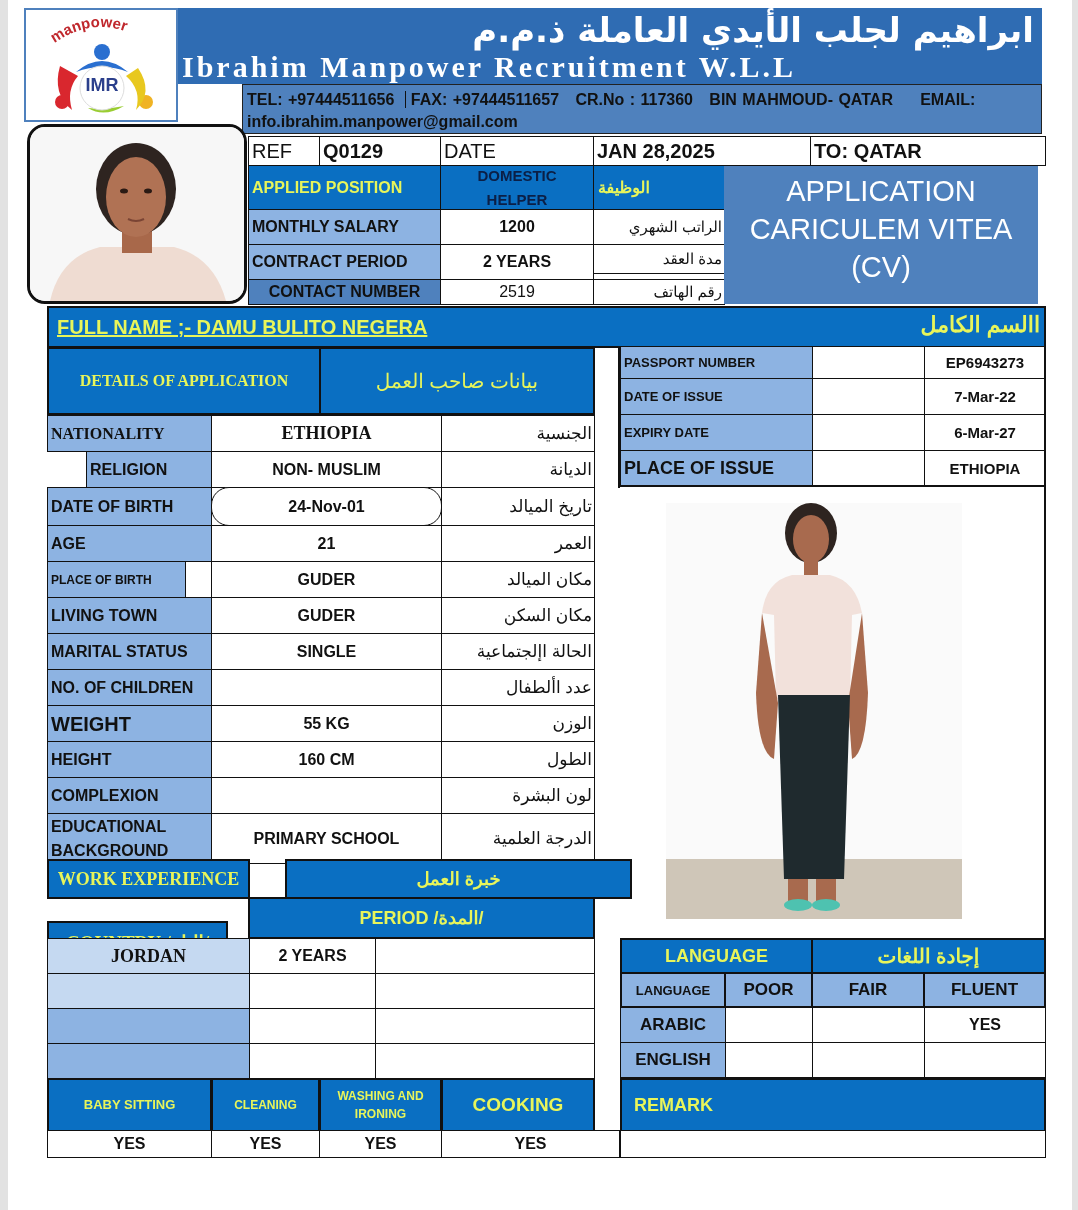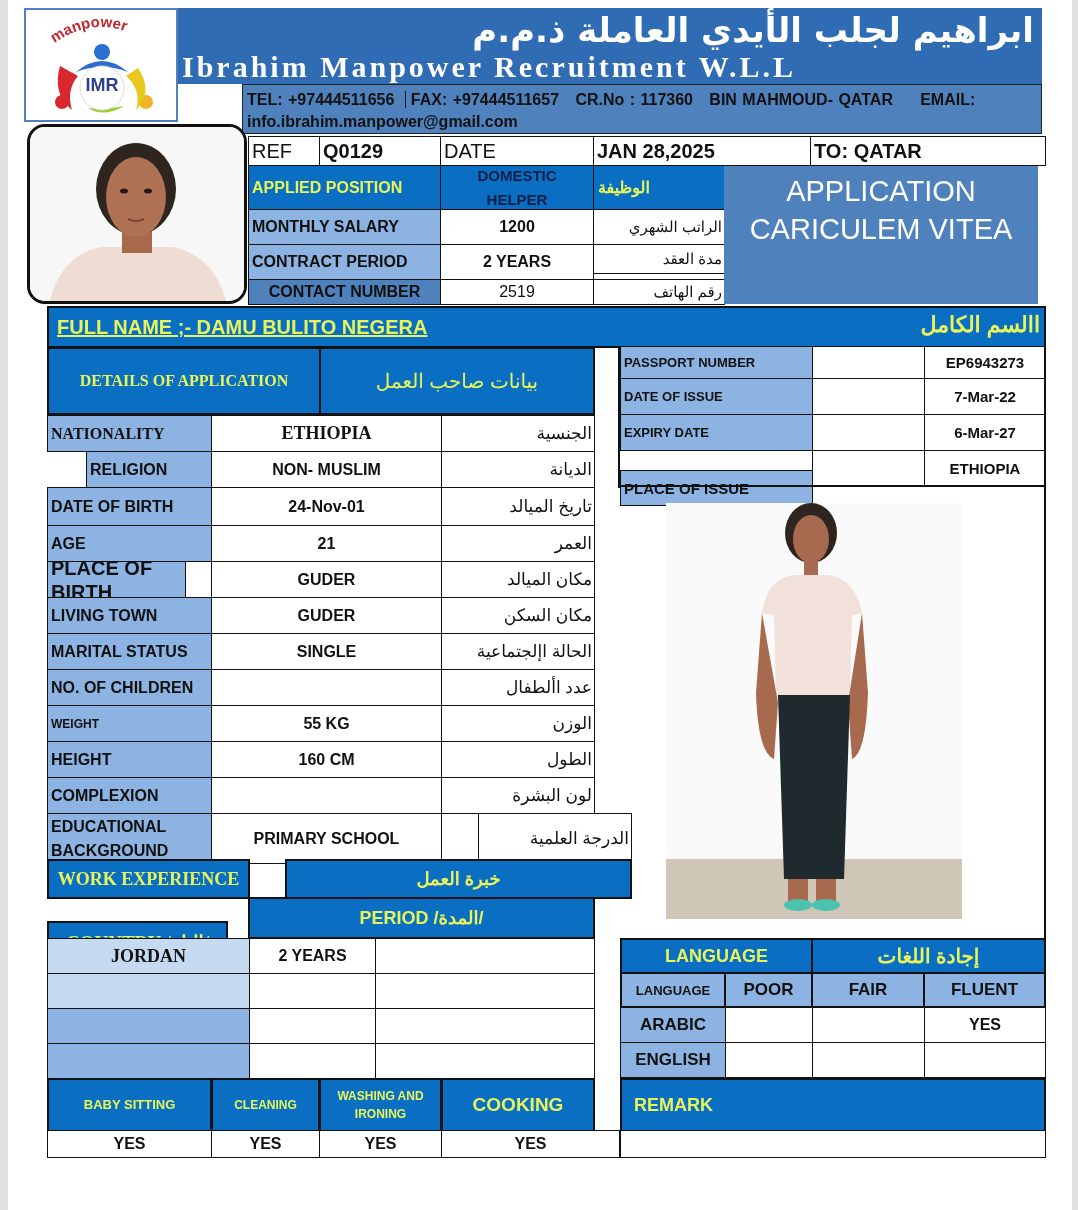--- a/index.html
+++ b/index.html
@@ -109,20 +109,21 @@
 <div class="cell mid b white" style="left:440px;top:244px;width:154px;height:36px;font-size:16px;">2 YEARS</div>
 <div class="cell right white" style="left:593px;top:244px;width:132px;height:30px;font-size:15px;">مدة العقد</div>
 
 <div class="cell mid b mblue" style="left:248px;top:279px;width:193px;height:26px;font-size:16px;">CONTACT NUMBER</div>
 <div class="cell mid white" style="left:440px;top:279px;width:154px;height:26px;font-size:16px;">2519</div>
 <div class="cell right white" style="left:593px;top:279px;width:132px;height:26px;font-size:15px;">رقم الهاتف</div>
 
 <div id="cv-box" class="abs">
   <div>APPLICATION</div>
   <div>CARICULEM VITEA</div>
+  <div>(CV)</div>
 </div>
 
 <div class="abs blue" style="left:47px;top:306px;width:999px;height:42px;border:2px solid #111;">
   <div class="abs b yellow" style="left:8px;top:8px;font-size:20px;text-decoration:underline;white-space:nowrap;">FULL NAME ;- DAMU BULITO NEGERA</div>
   <div class="abs b yellow" style="right:4px;top:4px;font-size:22px;direction:rtl;">االسم الكامل</div>
 </div>
 
 <div class="cell mid blue yellow serif b thick" style="left:47px;top:347px;width:274px;height:68px;font-size:16px;">DETAILS OF APPLICATION</div>
 <div class="cell mid blue yellow thick" style="left:319px;top:347px;width:276px;height:68px;font-size:20px;">بيانات صاحب العمل</div>
 
@@ -132,88 +133,88 @@
       <div class="cell mid b white" style="left:211px;top:415px;width:231px;height:37px;font-size:16px;font-family:&quot;Liberation Serif&quot;,serif;font-size:18px;">ETHIOPIA</div>
       <div class="cell right white" style="left:441px;top:415px;width:154px;height:37px;font-size:17px;">الجنسية</div>
     </div>
     <div class="abs" style="left:0;top:0;">
       <div class="cell left b lblue" style="left:47px;top:451px;width:165px;height:37px;font-size:16px;line-height:24px;margin-left:39px;">RELIGION</div>
       <div class="cell mid b white" style="left:211px;top:451px;width:231px;height:37px;font-size:16px;">NON- MUSLIM</div>
       <div class="cell right white" style="left:441px;top:451px;width:154px;height:37px;font-size:17px;">الديانة</div>
     </div>
     <div class="abs" style="left:0;top:0;">
       <div class="cell left b lblue" style="left:47px;top:487px;width:165px;height:39px;font-size:16px;line-height:24px;">DATE OF BIRTH</div>
-      <div class="cell mid b white" style="left:211px;top:487px;width:231px;height:39px;font-size:16px;">24-Nov-01</div>
+      <div class="cell mid b white" style="left:211px;top:487px;width:231px;height:39px;font-size:16px;border-radius:18px;">24-Nov-01</div>
       <div class="cell right white" style="left:441px;top:487px;width:154px;height:39px;font-size:17px;">تاريخ الميالد</div>
     </div>
     <div class="abs" style="left:0;top:0;">
       <div class="cell left b lblue" style="left:47px;top:525px;width:165px;height:37px;font-size:16px;line-height:24px;">AGE</div>
       <div class="cell mid b white" style="left:211px;top:525px;width:231px;height:37px;font-size:16px;">21</div>
       <div class="cell right white" style="left:441px;top:525px;width:154px;height:37px;font-size:17px;">العمر</div>
     </div>
     <div class="abs" style="left:0;top:0;">
-      <div class="cell left b lblue" style="left:47px;top:561px;width:139px;height:37px;font-size:20px;line-height:24px;">PLACE OF BIRTH</div>
+      <div class="cell left b lblue" style="left:47px;top:561px;width:139px;height:37px;font-size:12px;line-height:24px;">PLACE OF BIRTH</div>
       <div class="cell mid b white" style="left:211px;top:561px;width:231px;height:37px;font-size:16px;">GUDER</div>
       <div class="cell right white" style="left:441px;top:561px;width:154px;height:37px;font-size:17px;">مكان الميالد</div>
     </div>
     <div class="abs" style="left:0;top:0;">
       <div class="cell left b lblue" style="left:47px;top:597px;width:165px;height:37px;font-size:16px;line-height:24px;">LIVING TOWN</div>
       <div class="cell mid b white" style="left:211px;top:597px;width:231px;height:37px;font-size:16px;">GUDER</div>
       <div class="cell right white" style="left:441px;top:597px;width:154px;height:37px;font-size:17px;">مكان السكن</div>
     </div>
     <div class="abs" style="left:0;top:0;">
       <div class="cell left b lblue" style="left:47px;top:633px;width:165px;height:37px;font-size:16px;line-height:24px;">MARITAL STATUS</div>
       <div class="cell mid b white" style="left:211px;top:633px;width:231px;height:37px;font-size:16px;">SINGLE</div>
       <div class="cell right white" style="left:441px;top:633px;width:154px;height:37px;font-size:17px;">الحالة اإلجتماعية</div>
     </div>
     <div class="abs" style="left:0;top:0;">
       <div class="cell left b lblue" style="left:47px;top:669px;width:165px;height:37px;font-size:16px;line-height:24px;">NO. OF CHILDREN</div>
       <div class="cell mid b white" style="left:211px;top:669px;width:231px;height:37px;font-size:16px;"></div>
       <div class="cell right white" style="left:441px;top:669px;width:154px;height:37px;font-size:17px;">عدد األطفال</div>
     </div>
     <div class="abs" style="left:0;top:0;">
-      <div class="cell left b lblue" style="left:47px;top:705px;width:165px;height:37px;font-size:12px;line-height:24px;">WEIGHT</div>
+      <div class="cell left b lblue" style="left:47px;top:705px;width:165px;height:37px;font-size:20px;line-height:24px;">WEIGHT</div>
       <div class="cell mid b white" style="left:211px;top:705px;width:231px;height:37px;font-size:16px;">55 KG</div>
       <div class="cell right white" style="left:441px;top:705px;width:154px;height:37px;font-size:17px;">الوزن</div>
     </div>
     <div class="abs" style="left:0;top:0;">
       <div class="cell left b lblue" style="left:47px;top:741px;width:165px;height:37px;font-size:16px;line-height:24px;">HEIGHT</div>
       <div class="cell mid b white" style="left:211px;top:741px;width:231px;height:37px;font-size:16px;">160 CM</div>
       <div class="cell right white" style="left:441px;top:741px;width:154px;height:37px;font-size:17px;">الطول</div>
     </div>
     <div class="abs" style="left:0;top:0;">
       <div class="cell left b lblue" style="left:47px;top:777px;width:165px;height:37px;font-size:16px;line-height:24px;">COMPLEXION</div>
       <div class="cell mid b white" style="left:211px;top:777px;width:231px;height:37px;font-size:16px;"></div>
       <div class="cell right white" style="left:441px;top:777px;width:154px;height:37px;font-size:17px;">لون البشرة</div>
     </div>
     <div class="abs" style="left:0;top:0;">
       <div class="cell left b lblue" style="left:47px;top:813px;width:165px;height:51px;font-size:16px;line-height:24px;">EDUCATIONAL BACKGROUND</div>
       <div class="cell mid b white" style="left:211px;top:813px;width:231px;height:51px;font-size:16px;">PRIMARY SCHOOL</div>
-      <div class="cell right white" style="left:441px;top:813px;width:154px;height:51px;font-size:17px;margin-left:37px;">الدرجة العلمية</div>
+      <div class="cell right white" style="left:441px;top:813px;width:154px;height:51px;font-size:17px;">الدرجة العلمية</div>
     </div>
   </div>
 
 <div id="passport-table">
     <div class="abs" style="left:0;top:0;">
       <div class="cell left b lblue" style="left:620px;top:346px;width:193px;height:33px;font-size:13px;">PASSPORT NUMBER</div>
       <div class="cell white" style="left:812px;top:346px;width:113px;height:33px;"></div>
       <div class="cell mid b white" style="left:924px;top:346px;width:122px;height:33px;font-size:15px;">EP6943273</div>
     </div>
     <div class="abs" style="left:0;top:0;">
       <div class="cell left b lblue" style="left:620px;top:378px;width:193px;height:37px;font-size:13px;">DATE OF ISSUE</div>
       <div class="cell white" style="left:812px;top:378px;width:113px;height:37px;"></div>
       <div class="cell mid b white" style="left:924px;top:378px;width:122px;height:37px;font-size:15px;">7-Mar-22</div>
     </div>
     <div class="abs" style="left:0;top:0;">
       <div class="cell left b lblue" style="left:620px;top:414px;width:193px;height:37px;font-size:13px;">EXPIRY DATE</div>
       <div class="cell white" style="left:812px;top:414px;width:113px;height:37px;"></div>
       <div class="cell mid b white" style="left:924px;top:414px;width:122px;height:37px;font-size:15px;">6-Mar-27</div>
     </div>
     <div class="abs" style="left:0;top:0;">
-      <div class="cell left b lblue" style="left:620px;top:450px;width:193px;height:36px;font-size:15px;margin-top:20px;">PLACE OF ISSUE</div>
+      <div class="cell left b lblue" style="left:620px;top:450px;width:193px;height:36px;font-size:18px;">PLACE OF ISSUE</div>
       <div class="cell white" style="left:812px;top:450px;width:113px;height:36px;"></div>
       <div class="cell mid b white" style="left:924px;top:450px;width:122px;height:36px;font-size:15px;">ETHIOPIA</div>
     </div>
   </div>
 <div class="abs" style="left:618px;top:346px;width:2px;height:142px;background:#111;"></div>
 <div class="abs" style="left:1044px;top:346px;width:2px;height:592px;background:#111;"></div>
 <div class="abs" style="left:618px;top:485px;width:428px;height:2px;background:#111;"></div>
 
 <div id="fullbody" class="abs">
   <svg width="296" height="416" viewBox="0 0 296 416">

